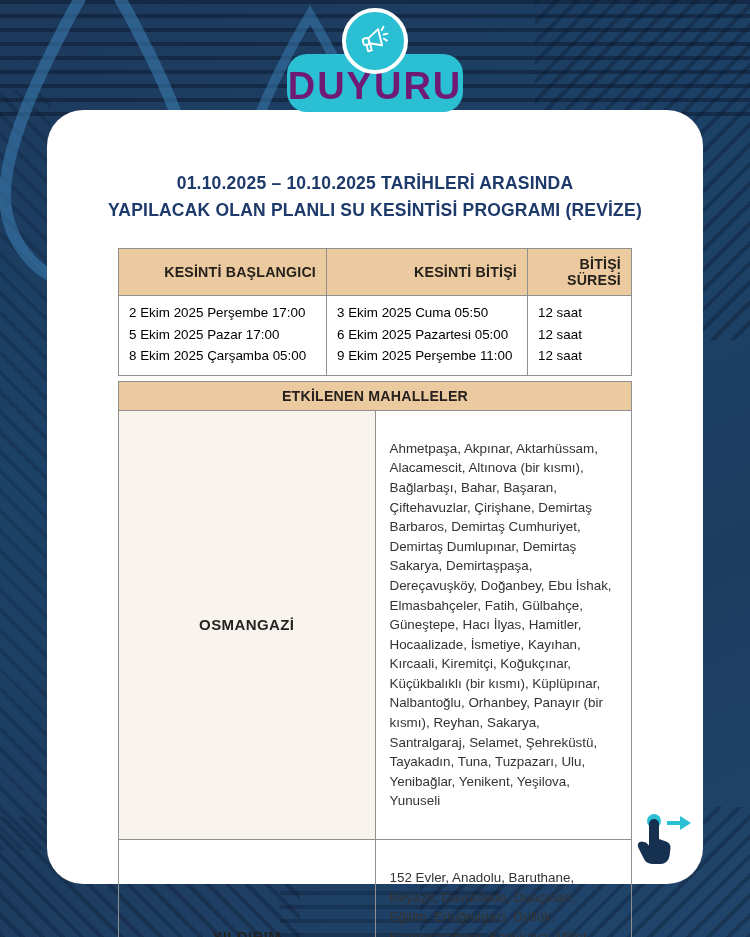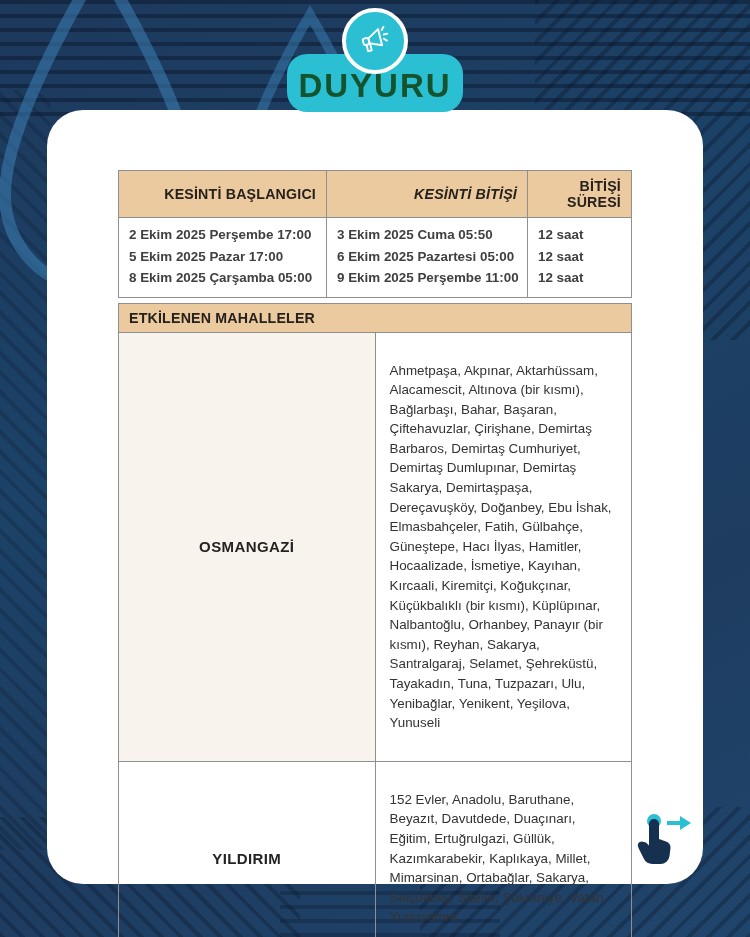--- a/index.html
+++ b/index.html
@@ -40,46 +40,46 @@
     position:absolute;left:47px;top:110px;width:656px;height:774px;
     background:#ffffff;border-radius:36px;z-index:2;
   }
   
   .badge{
     position:absolute;left:50%;top:54px;transform:translateX(-50%);
     width:176px;height:58px;background:#2abfd3;border-radius:20px;
     display:flex;align-items:flex-end;justify-content:center;z-index:3;
   }
   .badge-text{
-    color:#14532d;font-weight:bold;font-size:33px;letter-spacing:2px;line-height:52px;margin-top:19px;
+    color:#701a75;font-weight:bold;font-size:38px;letter-spacing:2px;line-height:52px;margin-top:19px;
   }
   .badge-circle{
     position:absolute;left:50%;top:8px;transform:translateX(-50%);
     width:58px;height:58px;border-radius:50%;background:#2abfd3;border:4px solid #ffffff;
     display:flex;align-items:center;justify-content:center;z-index:4;
   }
   
   .title{
     margin:60px 40px 0 40px;text-align:center;
     color:#1d3a6b;font-weight:bold;font-size:17.5px;line-height:1.55;letter-spacing:.2px;
   }
   .tables{margin:24px 71px 0 71px;}
   table{width:100%;border-collapse:collapse;table-layout:fixed;}
   td,th{border:1px solid #8f8f8f;}
-  .col-a{width:187px;}.col-b{width:180px;font-style:italic;}
+  .col-a{width:187px;}.col-b{width:180px;}
   th{
     background:#ecca9f;color:#26211c;font-size:14.2px;font-weight:bold;
     text-align:right;padding:7px 10px;letter-spacing:.2px;
   }
   .sched td{vertical-align:top;padding:6px 10px 8px 10px;}
-  .sched .line{font-size:13.4px;color:#404040;line-height:21.5px;white-space:nowrap;font-weight:bold;}
+  .sched .line{font-size:13.4px;color:#000000;line-height:21.5px;white-space:nowrap;}
   .tbl-gap{height:5px;}
   .mh-head{
     background:#ecca9f;color:#26211c;font-size:14.2px;font-weight:bold;
-    padding:6px 10px;letter-spacing:.2px;
+    text-align:center;padding:6px 10px;letter-spacing:.2px;
   }
   .district-cell{
     width:187px;text-align:center;vertical-align:middle;
     font-size:15px;font-weight:bold;color:#232323;letter-spacing:.4px;
   }
   .cream{background:#f8f3ec;}
   .nbh-cell{padding:28px 14px;vertical-align:middle;}
   .nbh-text{font-size:13.4px;color:#333333;line-height:19.6px;}
   
   .swipe{position:absolute;right:8px;bottom:16px;width:66px;height:56px;}
@@ -95,20 +95,22 @@
 <div class="bg-layer stripes-bottommid"></div>
 
 <svg class="bg-layer drops-svg" width="450" height="420" viewBox="0 0 450 420" fill="none">
   <path d="M120 10 C120 10 25 160 25 240 a95 95 0 0 0 190 0 C215 160 120 10 120 10 Z" stroke="#3c7fb5" stroke-width="12" opacity="0.55"></path>
   <path d="M330 60 C330 60 262 172 262 230 a68 68 0 0 0 136 0 C398 172 330 60 330 60 Z" stroke="#3c7fb5" stroke-width="10" opacity="0.5"></path>
 </svg>
 
 <div class="card">
 
   <div class="title">
+    <div>01.10.2025 – 10.10.2025 TARİHLERİ ARASINDA</div>
+    <div>YAPILACAK OLAN PLANLI SU KESİNTİSİ PROGRAMI (REVİZE)</div>
   </div>
 
   <div class="tables">
 
     <table class="sched">
       <tbody>
           <tr>
         <th class="col-a">KESİNTİ BAŞLANGICI</th>
         <th class="col-b">KESİNTİ BİTİŞİ</th>
         <th>BİTİŞİ SÜRESİ</th>

